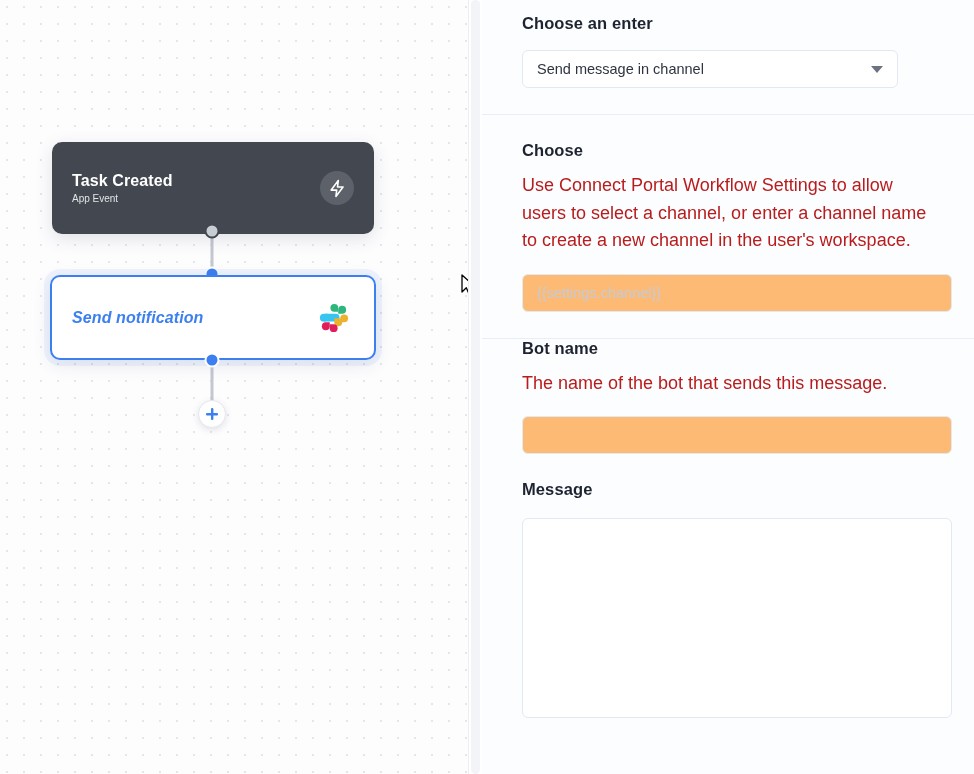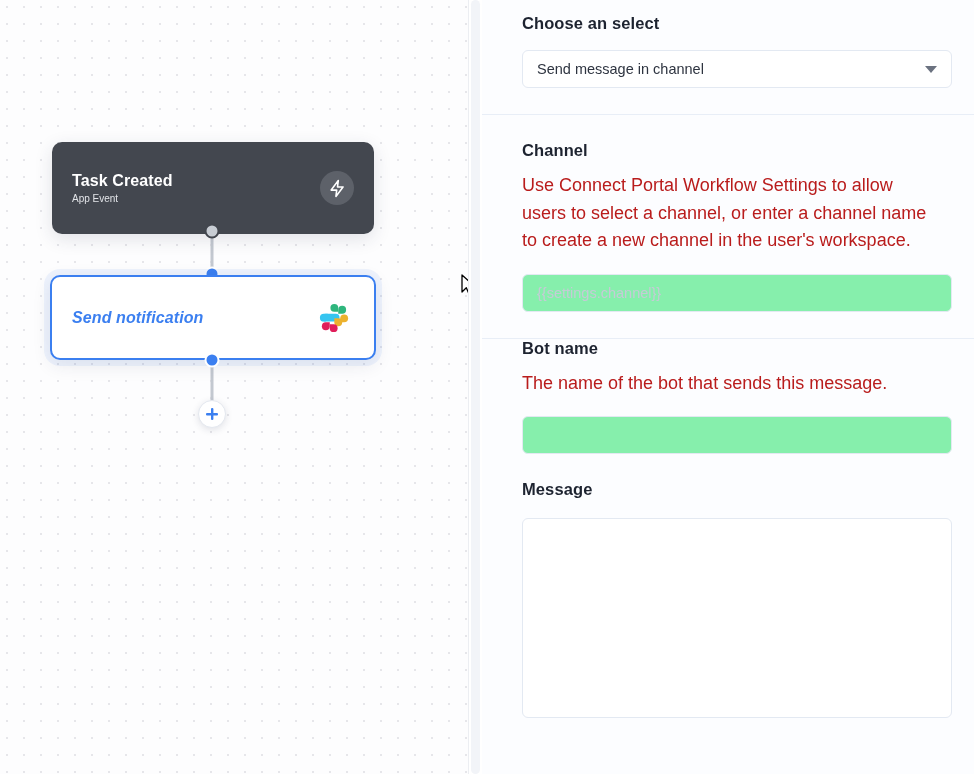--- a/index.html
+++ b/index.html
@@ -208,21 +208,21 @@
     height: 1px;
     background: #e8eef7;
     width: 100%;
   }
 
   .select-wrap {
     position: relative;
     margin-top: 17px;
   }
   .select-box {
-    width: 430px;
+    width: 376px;
     height: 38px;
     border: 1px solid #e3e9f2;
     border-radius: 6px;
     background: #ffffff;
     display: flex;
     align-items: center;
     padding: 0 14px;
     font-size: 14.5px;
     color: #2e3440;
     cursor: pointer;
@@ -245,21 +245,21 @@
     color: #b91c1c;
     max-width: 430px;
   }
 
   .text-input {
     margin-top: 19px;
     width: 430px;
     height: 38px;
     border: 1px solid #e3e9f2;
     border-radius: 6px;
-    background: #86efac;
+    background: #fdba74;
     padding: 0 14px;
     font-size: 14.5px;
     font-family: "Liberation Sans", sans-serif;
     color: #2e3440;
     outline: none;
   }
   .text-input::placeholder { color: #c5cbd6; }
 
   .textarea {
     margin-top: 19px;
@@ -339,33 +339,33 @@
     </div>
   </div>
 
   <div class="gutter">
     <div class="gutter-track"></div>
   </div>
 
   <div class="panel">
 
     <div class="section section-action">
-      <div class="panel-heading">Choose an select</div>
+      <div class="panel-heading">Choose an enter</div>
       <div class="select-wrap">
         <div class="select-box">
           <span>Send message in channel</span>
           <i class="caret"></i>
         </div>
       </div>
     </div>
 
     <div class="divider"></div>
 
     <div class="section field-block">
-      <div class="panel-heading">Channel</div>
+      <div class="panel-heading">Choose</div>
       <div class="field-desc">Use Connect Portal Workflow Settings to allow users to select a channel, or enter a channel name to create a new channel in the user's workspace.</div>
       <input class="text-input" type="text" value="" placeholder="{{settings.channel}}" style="">
     </div>
 
     <div class="divider"></div>
 
     <div class="section">
       <div class="panel-heading">Bot name</div>
       <div class="field-desc">The name of the bot that sends this message.</div>
       <input class="text-input" type="text" value="" placeholder="" style="">

